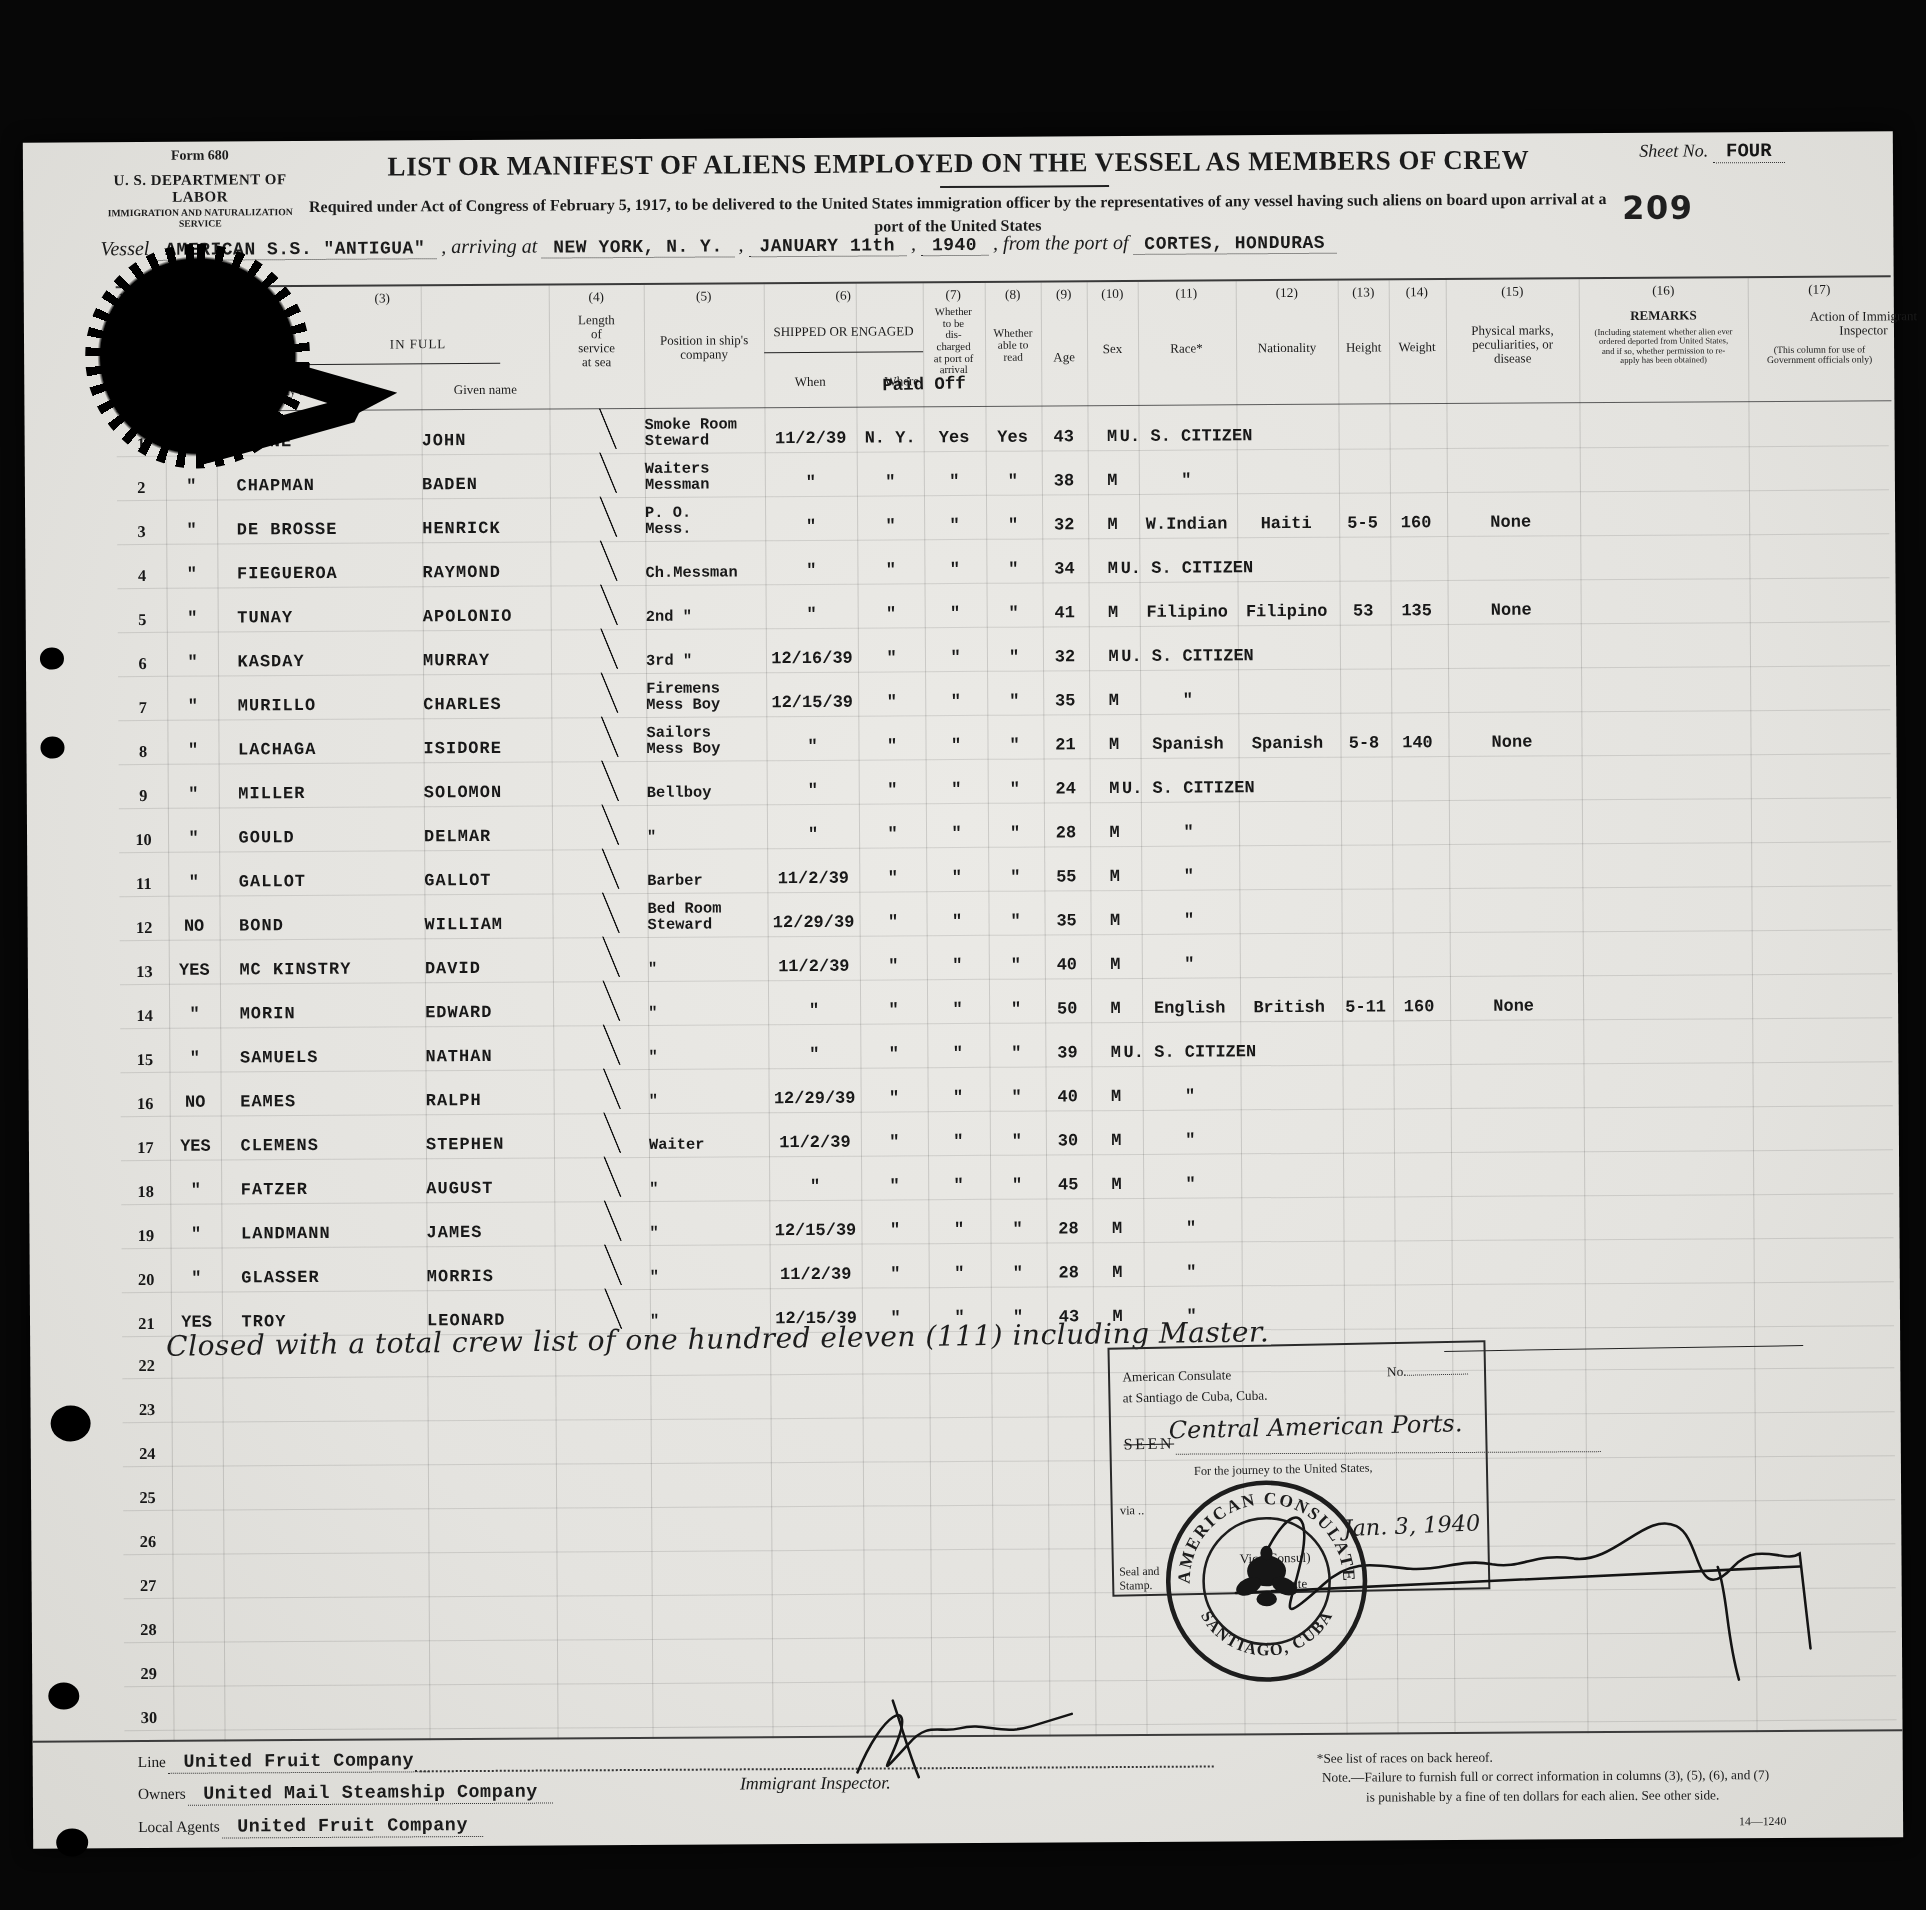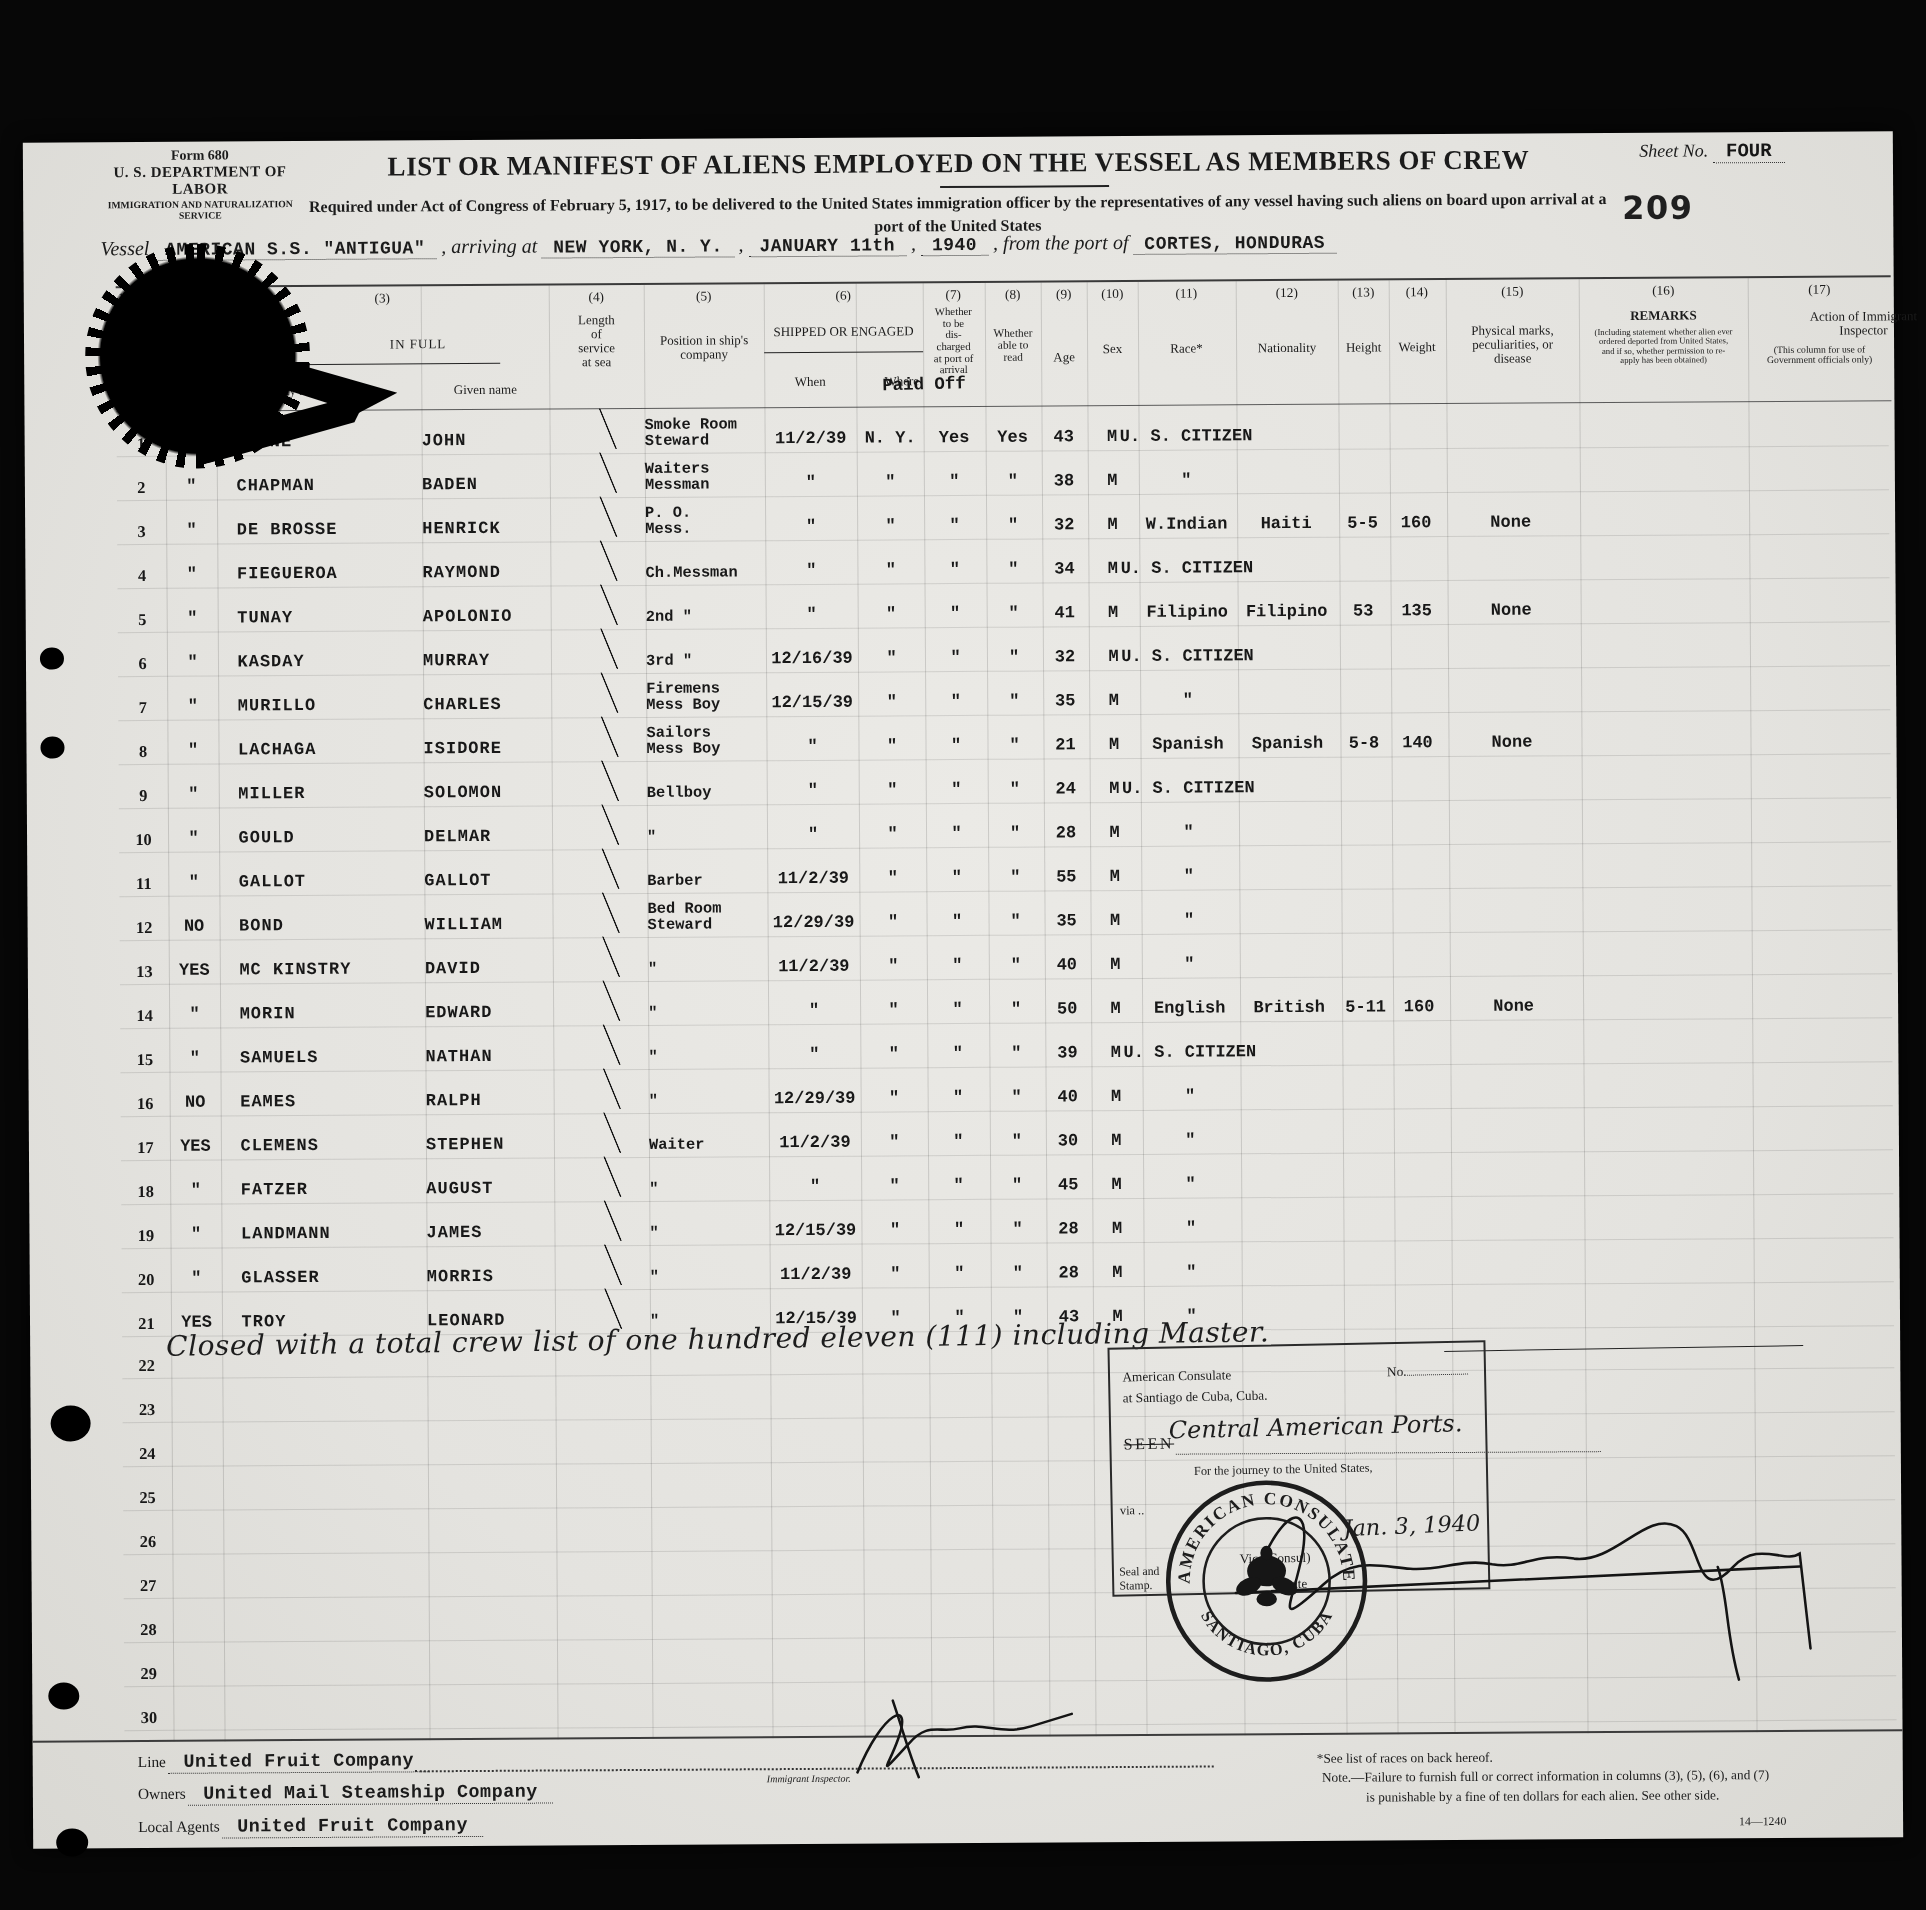--- a/index.html
+++ b/index.html
@@ -8,21 +8,21 @@
   #page{position:absolute;left:28px;top:137px;width:1870px;height:1706px;
         background:radial-gradient(ellipse at 50% 40%, #ebeae6 0%, #e4e3df 60%, #d9d8d3 100%);
         transform:rotate(-0.35deg);box-shadow:0 0 20.5px rgba(0,0,0,.8);}
   .abs{position:absolute;}
   .mono{font-family:"Liberation Mono","DejaVu Sans Mono",monospace;font-weight:bold;color:#161616;}
   .hand{font-family:"DejaVu Serif", serif;font-style:italic;color:#1d1d1d;}
   .ital{font-style:italic;}
   
   #form-id{left:67px;top:6.1px;width:220px;text-align:center;line-height:1.15;}
   #form-id .l1{font-size:14px;font-weight:bold;}
-  #form-id .l2{font-size:15px;font-weight:bold;letter-spacing:0.5px;}
+  #form-id .l2{font-size:15px;font-weight:bold;letter-spacing:0.5px;margin-top:8px;}
   #form-id .l3{font-size:9.7px;font-weight:bold;}
   #sheet-no{right:108px;top:8.2px;font-size:18px;}
   #sheet-no .val{font-size:19px;border-bottom:1.5px dotted #333;padding:0 13.3px;text-align:center;}
   #doc-title{left:154px;top:11.3px;width:1563px;text-align:center;font-size:27px;font-weight:bold;letter-spacing:0.5px;}
   #title-rule{left:917px;top:49px;width:169px;border-top:2px solid #222;}
   #subtitle1{left:102px;top:57px;width:1665px;text-align:center;font-size:16px;font-weight:bold;}
   #subtitle2{left:102px;top:80px;width:1665px;text-align:center;font-size:16px;font-weight:bold;}
   #page-stamp{left:1599px;top:56px;font-size:32px;font-weight:bold;font-family:"DejaVu Sans",sans-serif;color:#1f1f1f;letter-spacing:1.5px;}
   
   #vessel-line{left:77px;top:95px;width:1706px;white-space:nowrap;font-size:18.4px;}
@@ -80,21 +80,21 @@
   #date-hand{left:1312px;top:1378px;font-size:22.5px;white-space:nowrap;transform:rotate(-2deg);}
   
   #round-seal{left:1130px;top:1341px;width:210px;height:210px;}
   
   .sig{stroke:#141414;fill:none;stroke-width:5;stroke-linecap:round;}
   
   .foot-row .lbl{font-size:15.4px;}
   .foot-row .val{font-family:"Liberation Mono",monospace;font-weight:bold;font-size:18.4px;border-bottom:1.5px dotted #333;padding:0 15.4px;letter-spacing:0.5px;}
   #bottom-rule{left:0px;top:1598px;width:1870px;border-top:2px solid #3c3c3c;}
   #insp-line{left:382px;top:1630px;width:799px;border-top:2px dotted #333;}
-  #insp-label{left:707px;top:1635px;font-size:10px;font-style:italic;margin-left:27px;}
+  #insp-label{left:707px;top:1635px;font-size:18px;font-style:italic;}
   #footnotes{left:1284px;top:1614px;font-size:13.3px;line-height:1.45;}
   #footnote-code{left:1706px;top:1682px;font-size:11.8px;}
 </style>
 </head>
 <body>
 
 <div id="canvas">
   <div id="page">
 
     <div class="abs" id="form-id">

